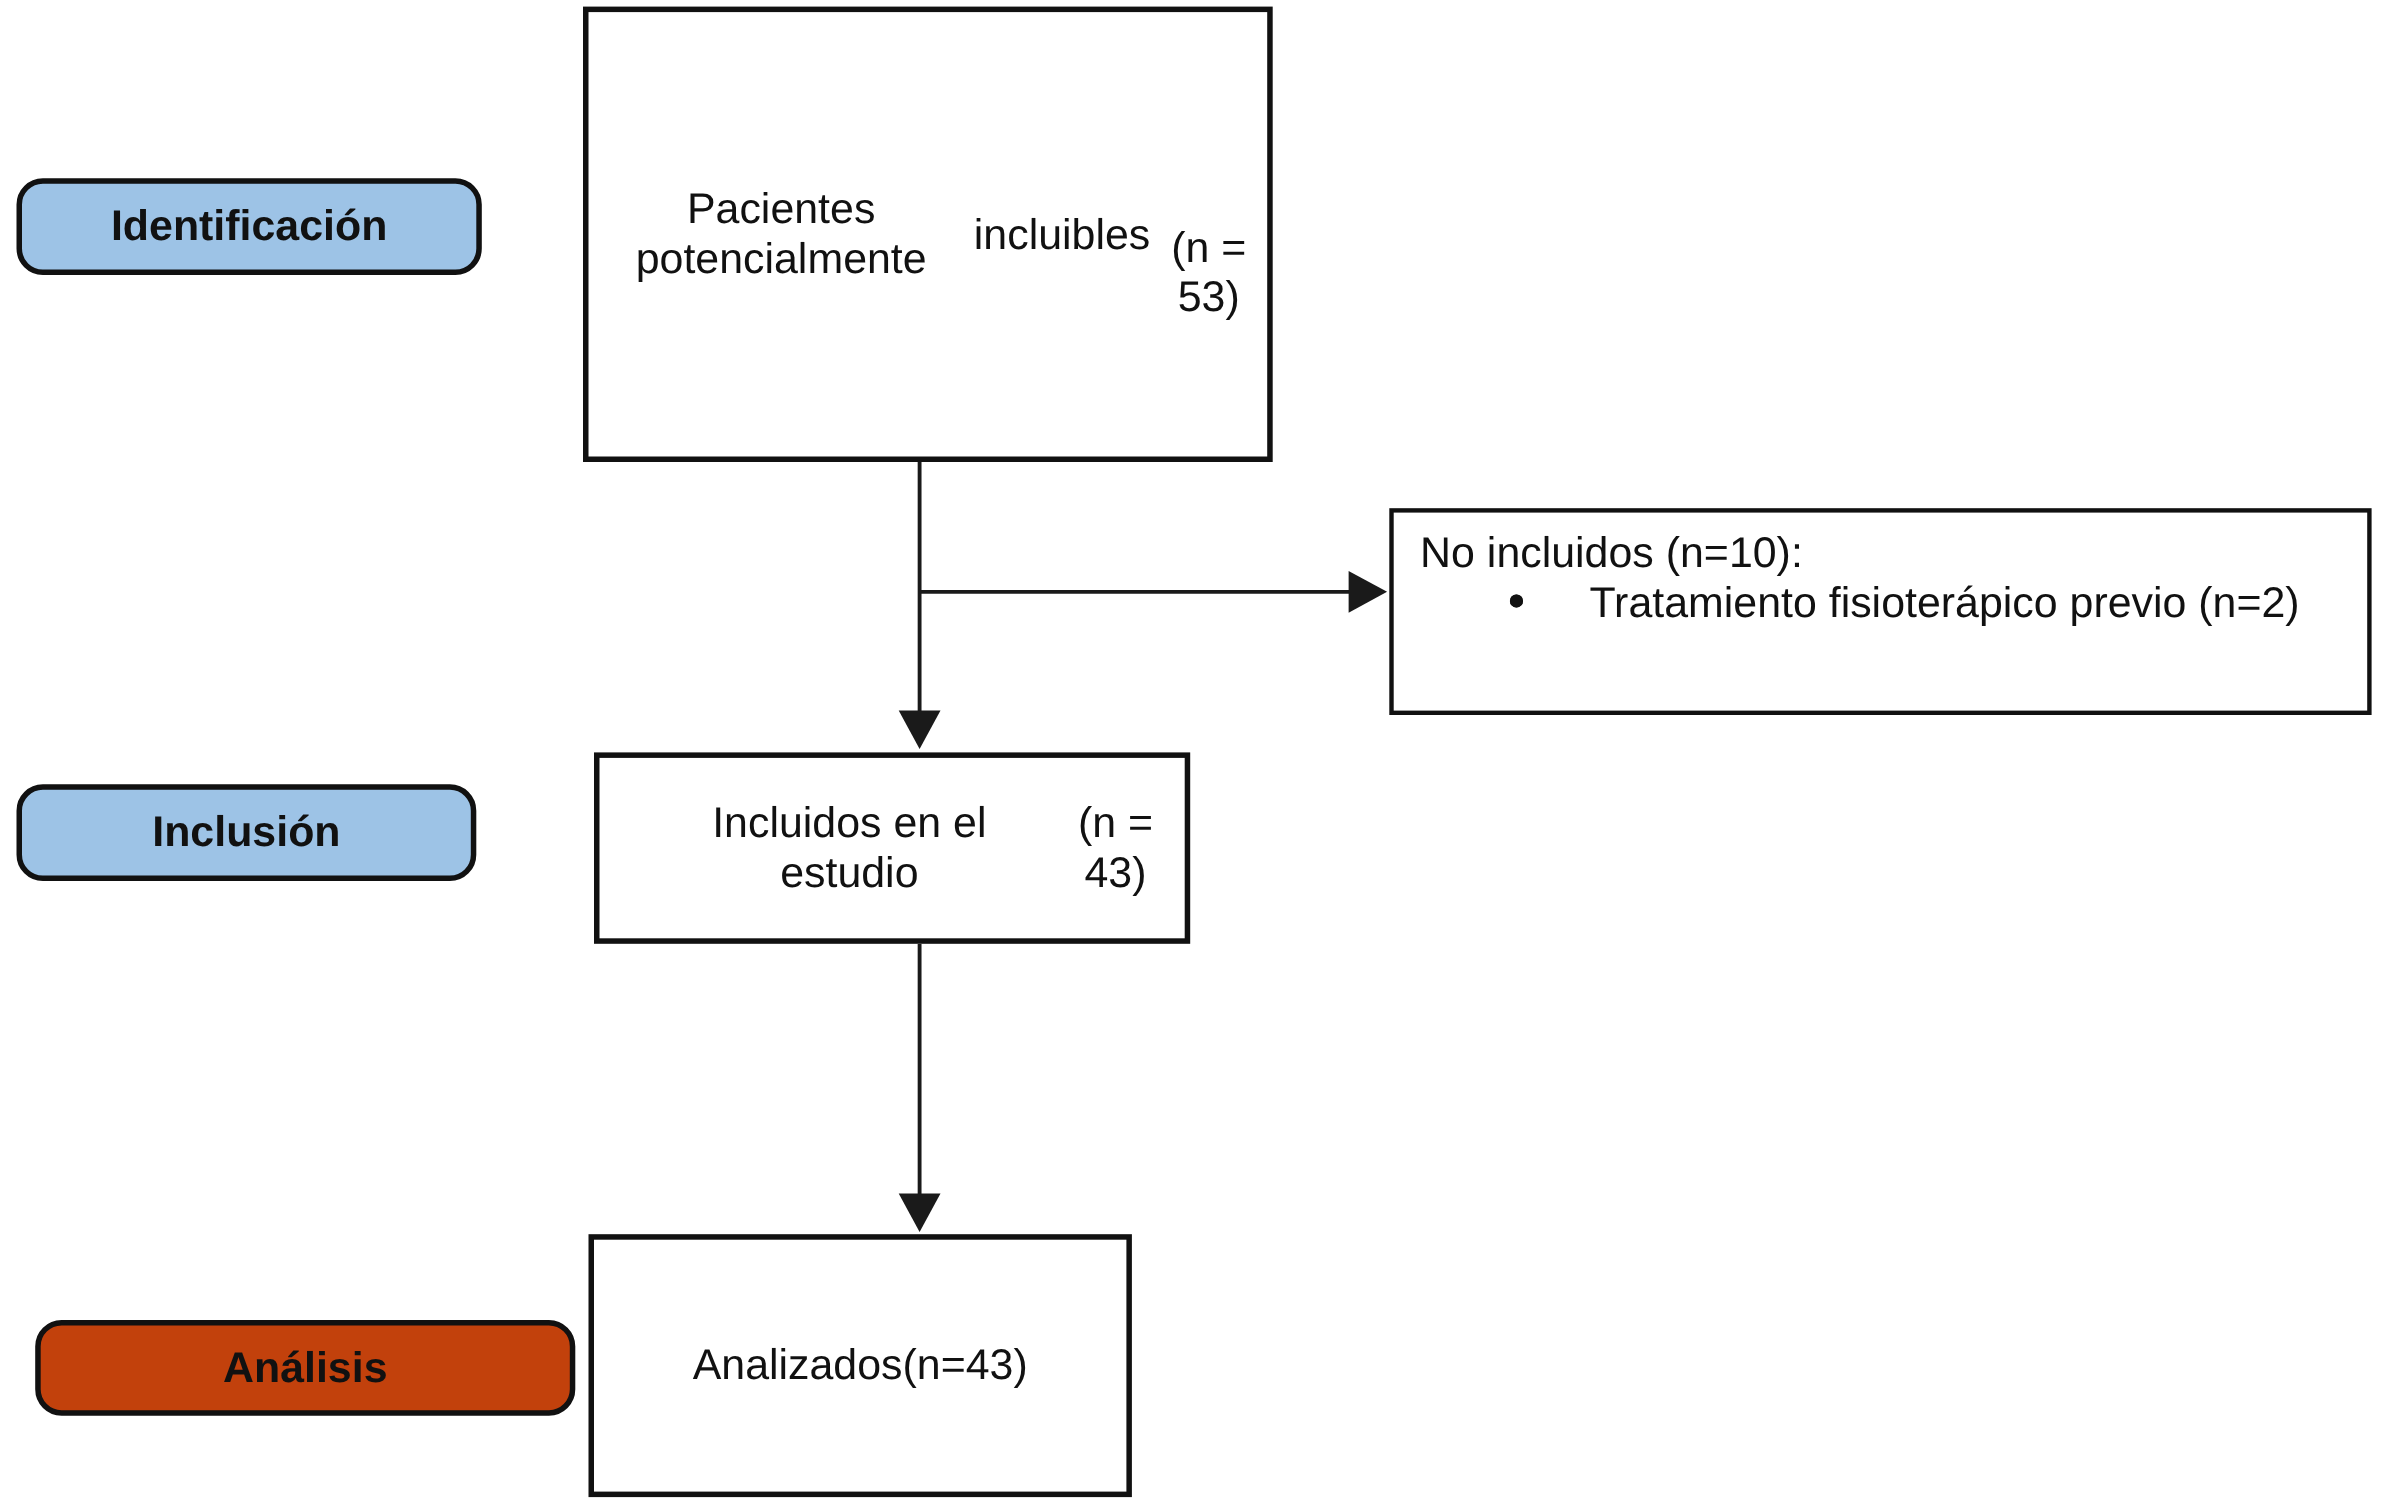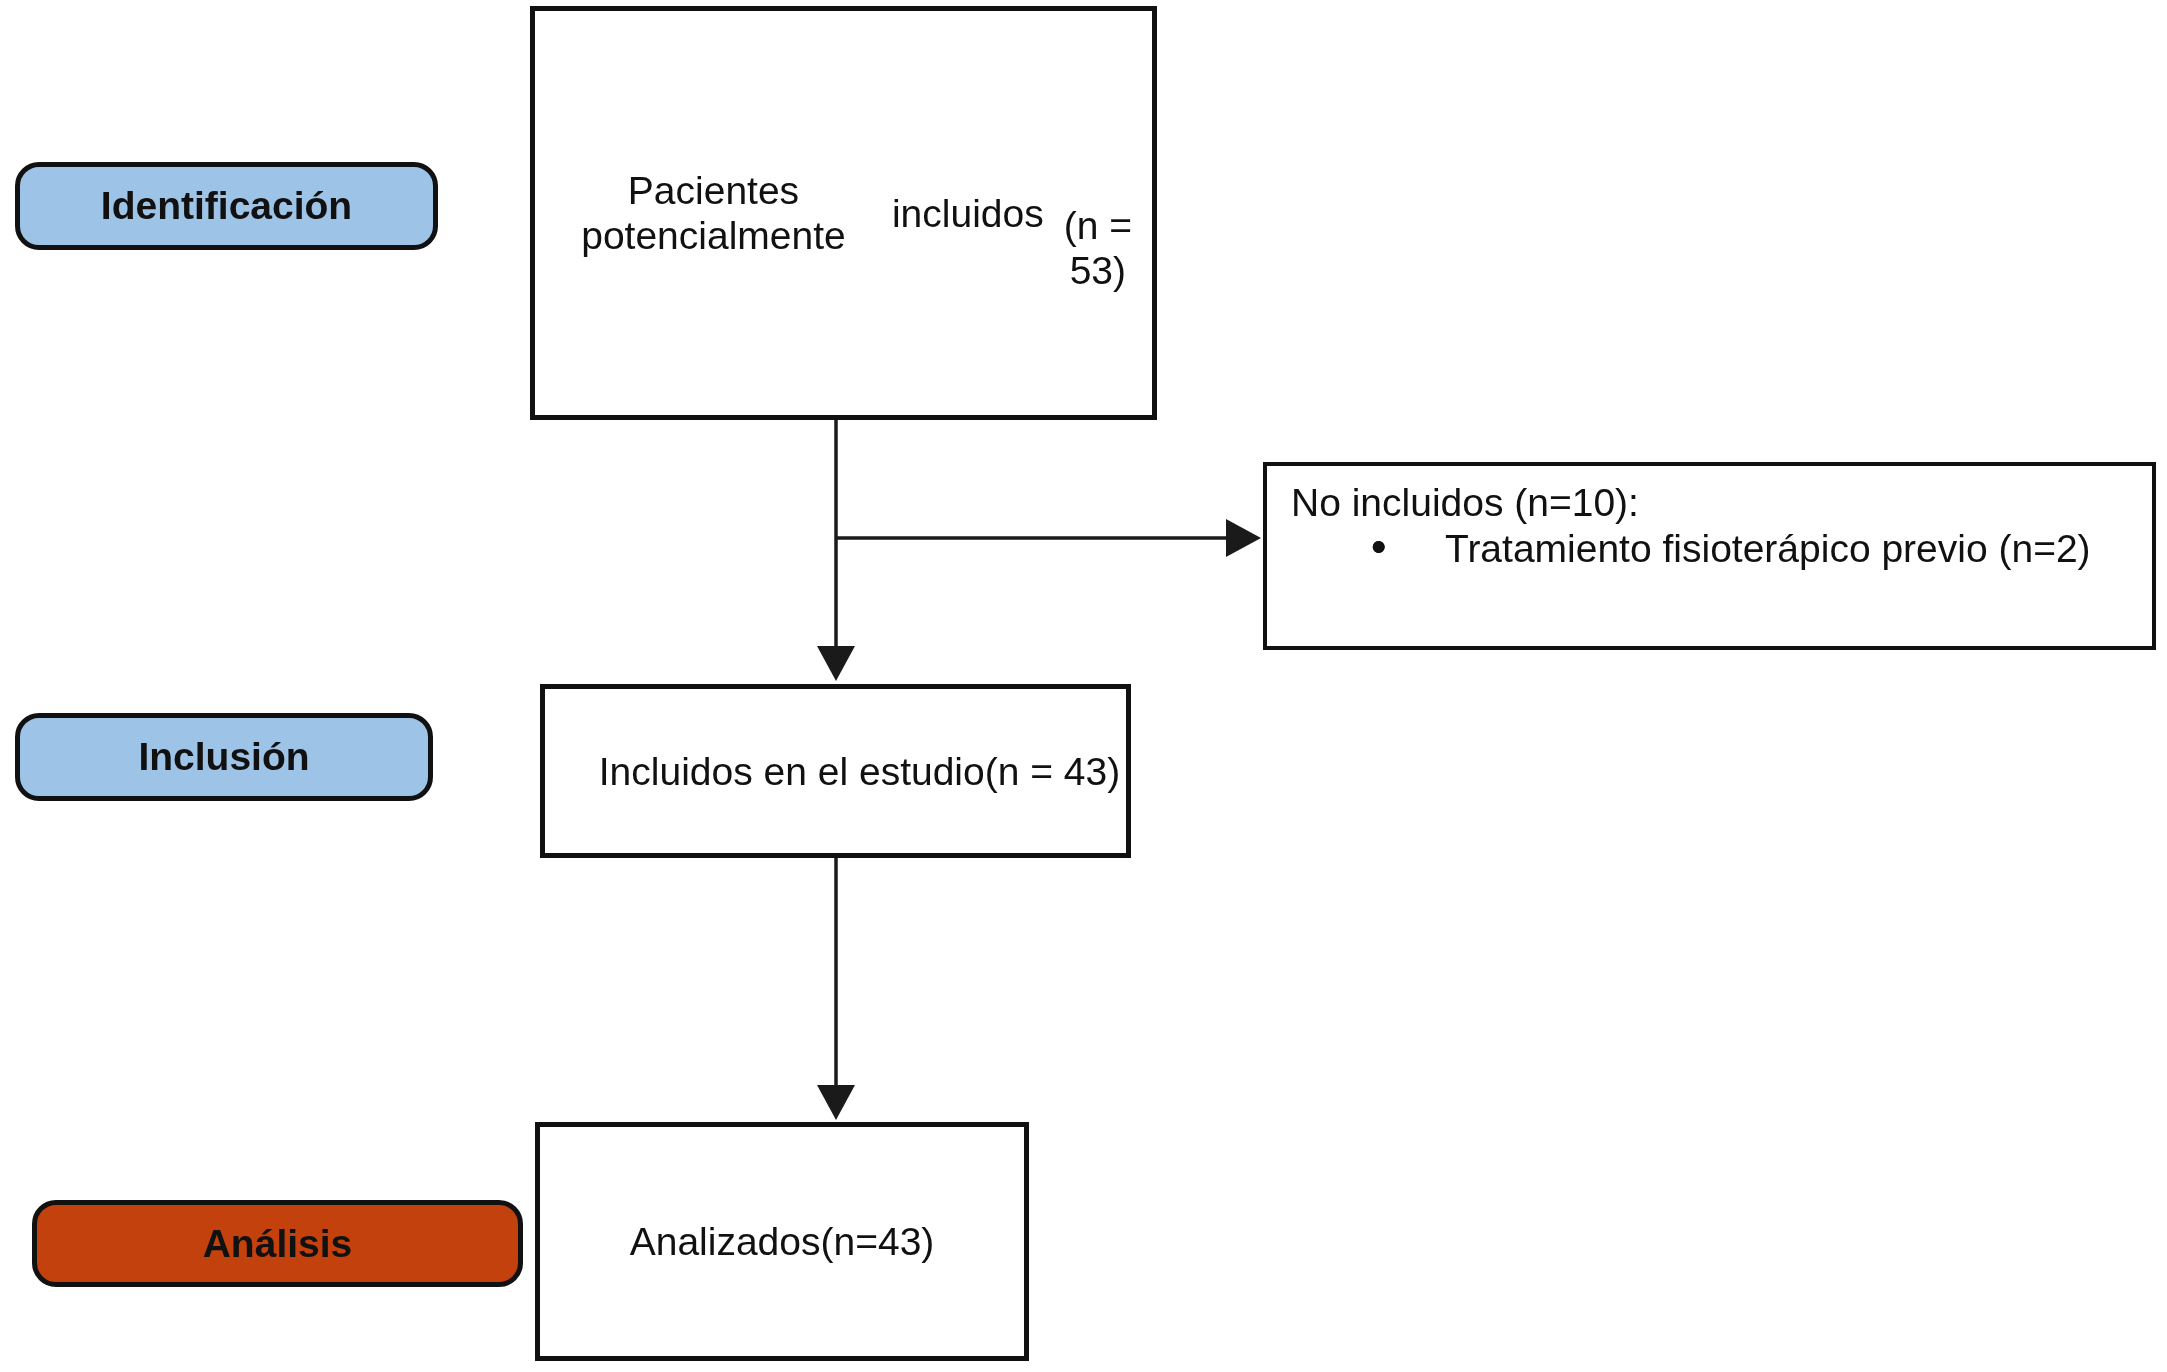--- a/index.html
+++ b/index.html
@@ -99,25 +99,25 @@
   <div class="stage" style="left: 15px; top: 162px; width: 423px; height: 88px; background: rgb(157, 195, 230);">
     <span>Identificación</span>
   </div>
 
   <div class="stage" style="left: 12px; top: 1200px; width: 491px; height: 87px; background: #c2410c; margin-left: 20px;">
     <span>Análisis</span>
   </div>
 
   <div class="fbox" style="left:530px; top:6px; width:627px; height:414px;">
     <span>Pacientes potencialmente</span>
-    <span>incluidos</span>
+    <span>incluibles</span>
     <span class="gap">(n = 53)</span>
   </div>
 
-  <div class="fbox" style="left:540px; top:684px; width:591px; height:174px;padding-left:48px;">
+  <div class="fbox" style="left:540px; top:684px; width:542px; height:174px;padding-left:48px;">
     <span>Incluidos en el estudio</span>
     <span>(n = 43)</span>
   </div>
 
   <div class="fbox" style="left:535px; top:1122px; width:494px; height:239px;">
     <span>Analizados</span>
     <span>(n=43)</span>
   </div>
 
   <div class="excluded" style="left:1263px; top:462px; width:893px; height:188px;">

